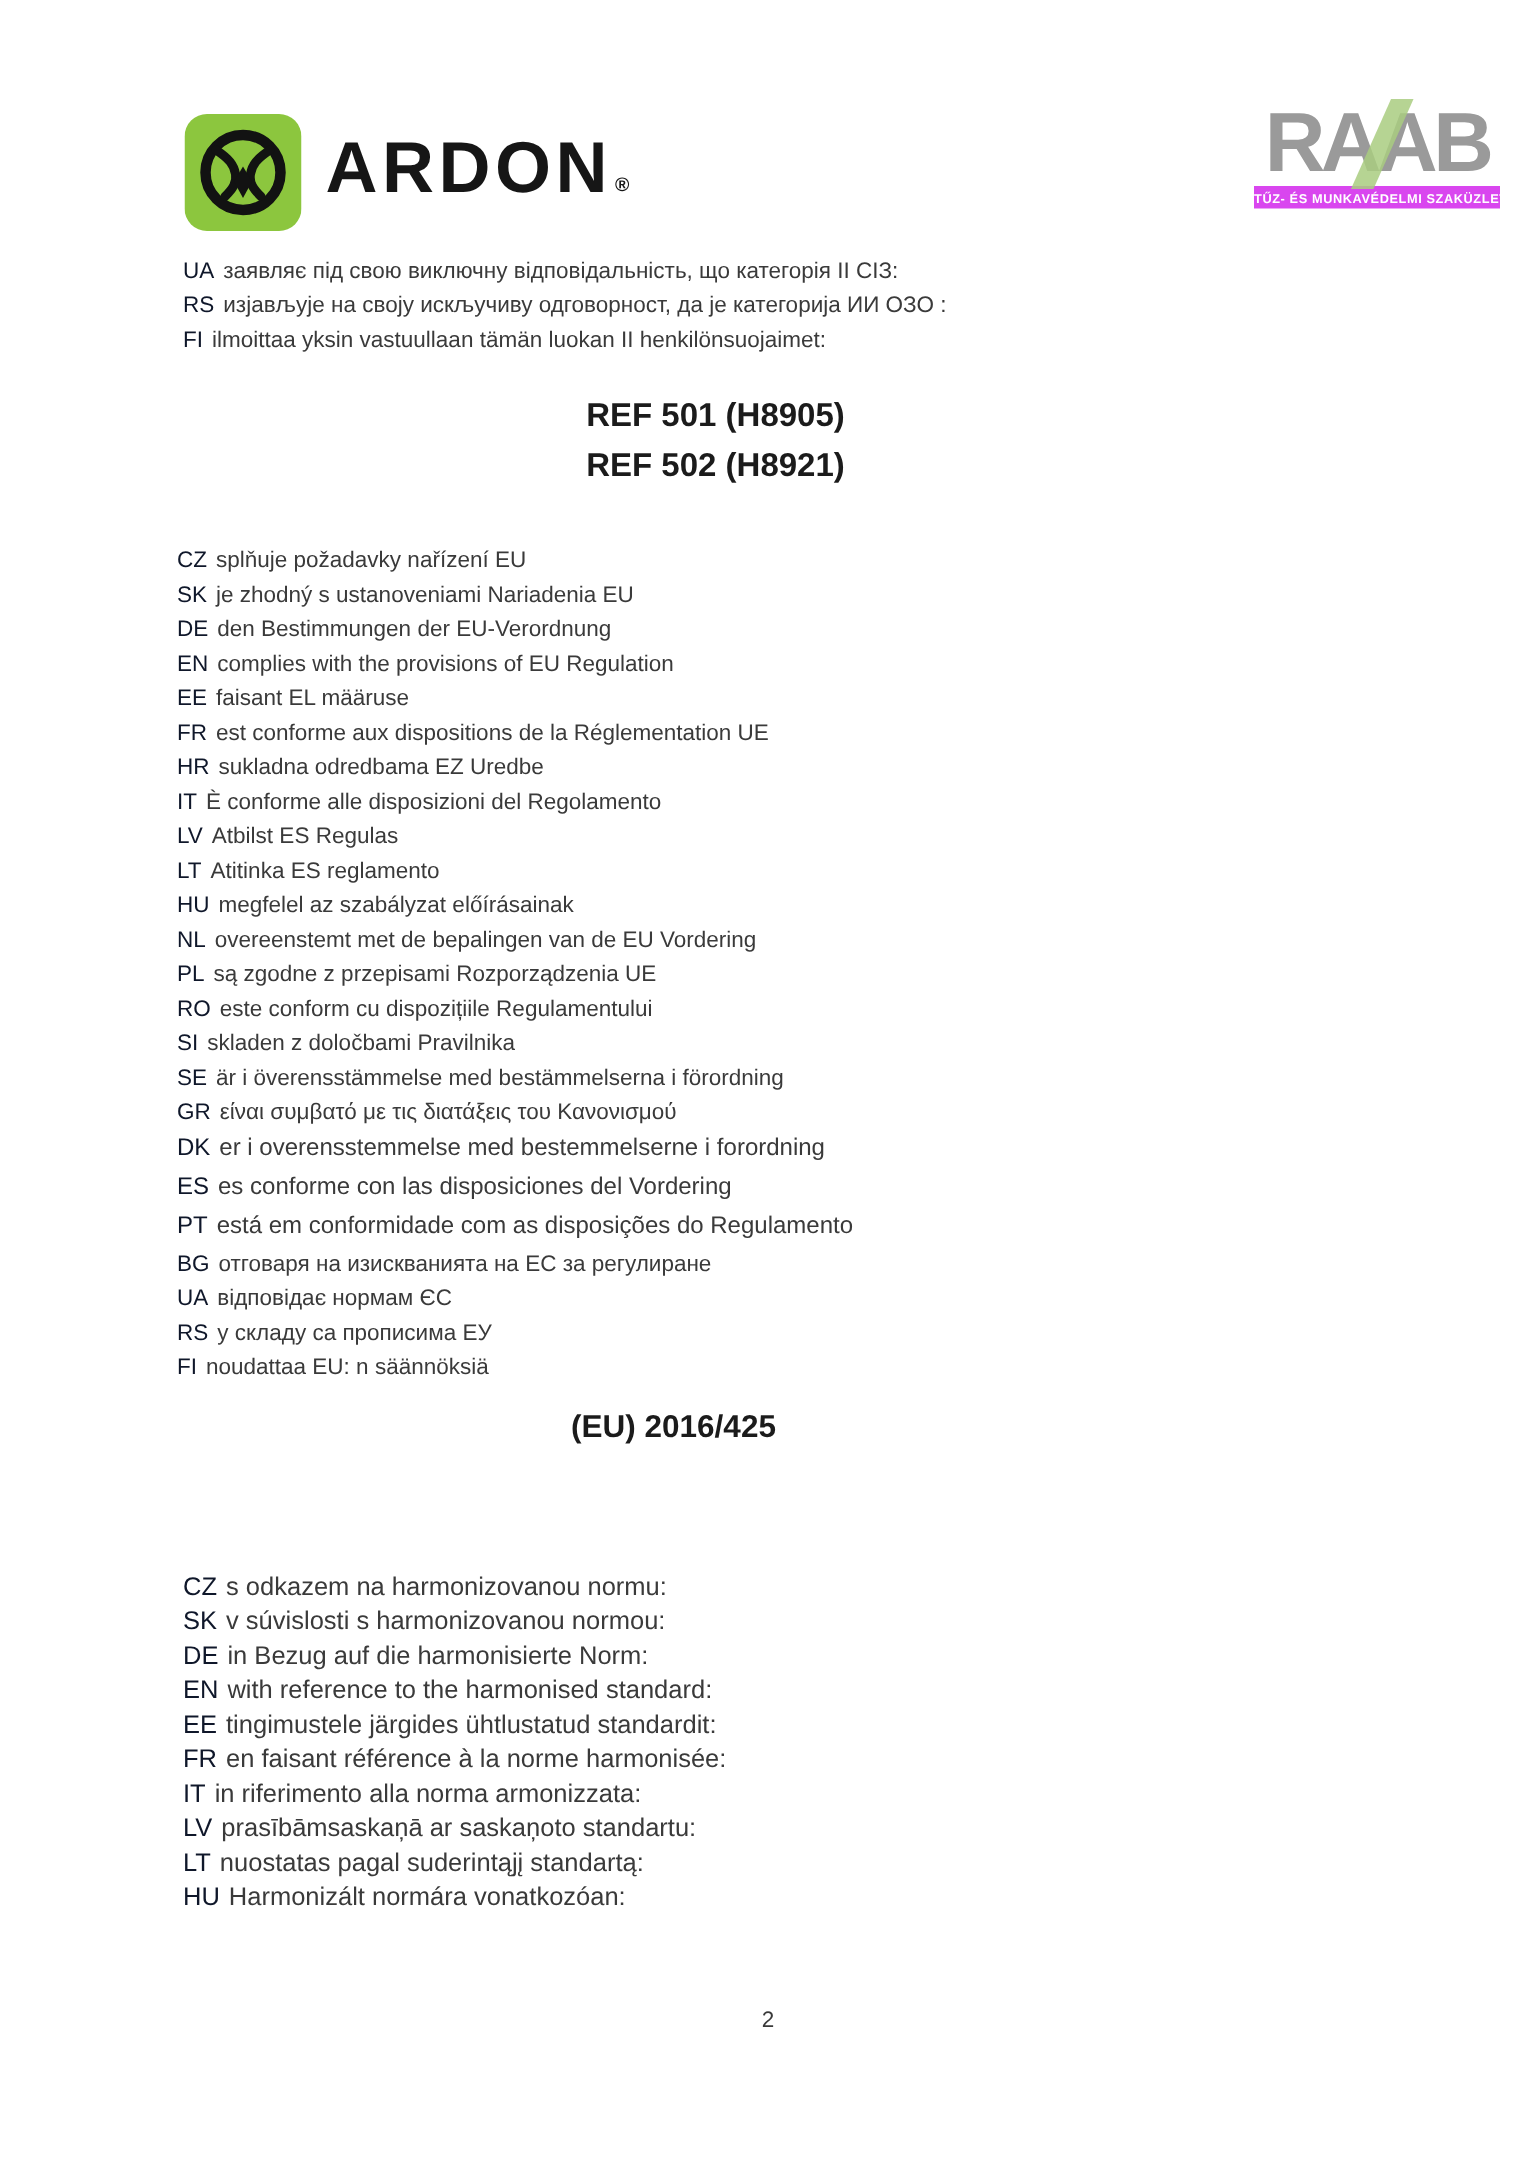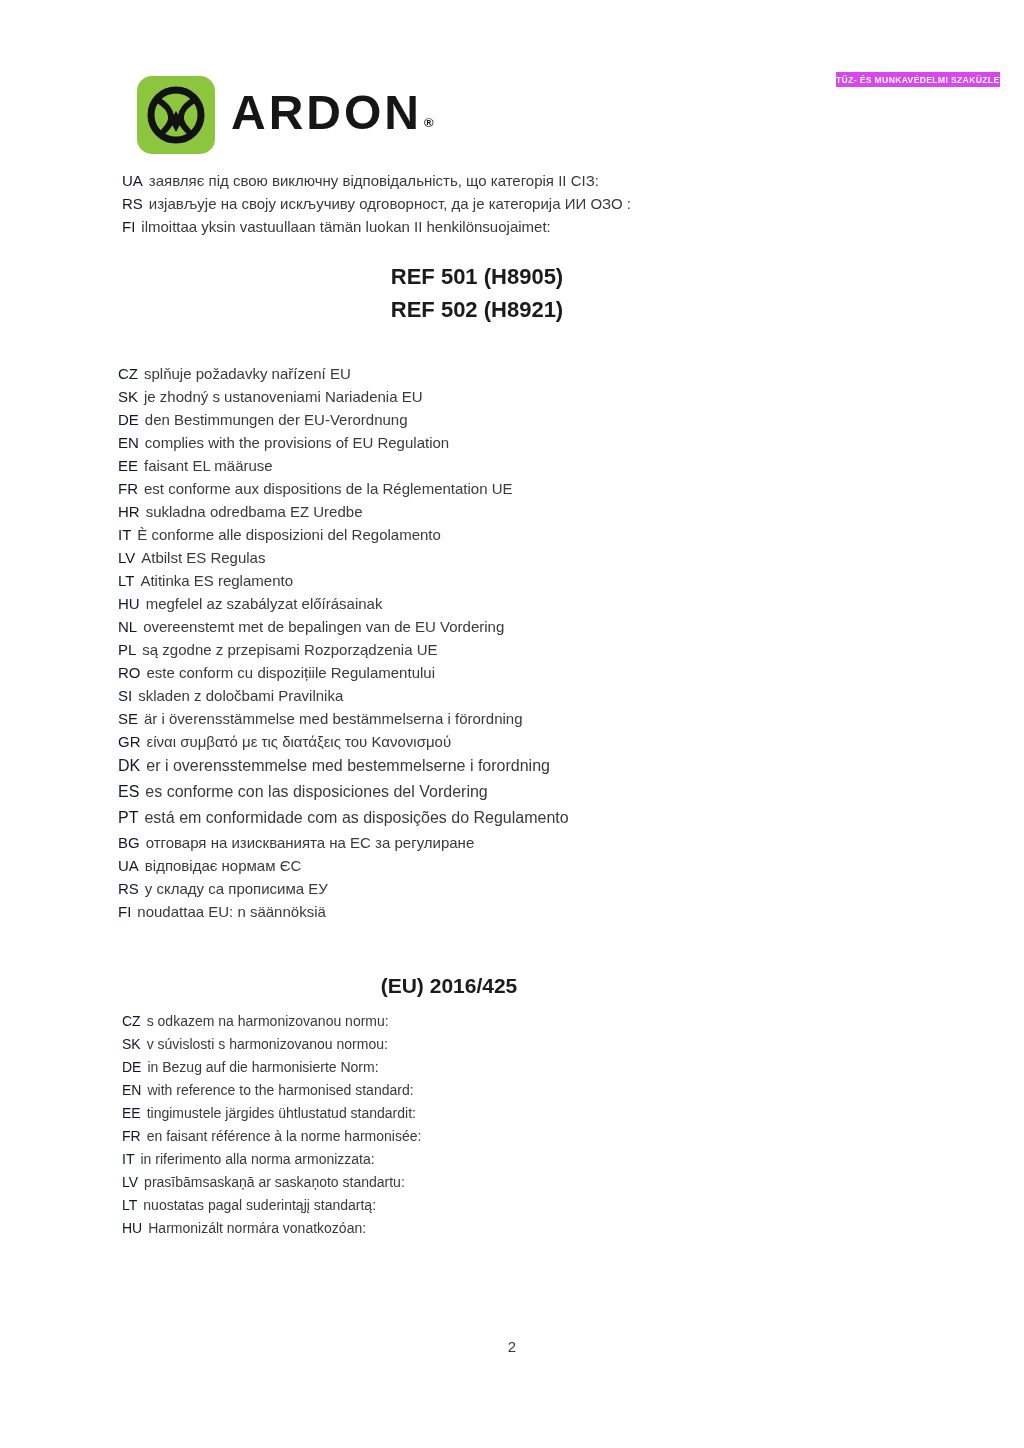--- a/index.html
+++ b/index.html
@@ -8,21 +8,21 @@
     position:relative;
     width:1024px; height:1448px;
     background:#ffffff;
     font-family:"Liberation Sans", sans-serif;
     color:#3a3a3a;
     overflow:hidden;
     margin:0 auto;
   }
 
   
-  .ardon-logo { position:absolute; left:137px; top:76px; display:flex; align-items:center; }
+  .ardon-logo { position:absolute; left:123px; top:76px; display:flex; align-items:center; }
   .ardon-square { width:78px; height:78px; display:block; }
   .ardon-word {
     margin-left:16px; font-size:48px; font-weight:bold; color:#161616;
     letter-spacing:3px; line-height:78px; position:relative; top:-2px;
   }
   .ardon-reg { font-size:13px; font-weight:bold; color:#161616; vertical-align:top; position:relative; top:10px; left:2px; letter-spacing:0; }
 
   .raab-logo { position:absolute; left:836px; top:70px; width:164px; }
   .raab-letters {
     position:relative; font-size:56px; font-weight:bold; color:#9a9a9a;
@@ -46,25 +46,25 @@
   .ref-heading {
     position:absolute; left:122px; top:260px; width:710px;
     text-align:center; font-size:22px; font-weight:bold; color:#1b1b1b;
     line-height:33px;
   }
 
   .compliance { position:absolute; left:118px; top:362px; font-size:15px; line-height:23px; }
   .compliance .line.large { font-size:16px; line-height:26px; }
 
   .regulation-heading {
-    position:absolute; left:122px; top:974px; width:654px;
+    position:absolute; left:122px; top:940px; width:654px;
     text-align:center; font-size:21px; font-weight:bold; color:#1b1b1b;
   }
 
-  .standards { position:absolute; left:122px; top:1010px; font-size:14px; line-height:23px; }
+  .standards { position:absolute; left:122px; top:1046px; font-size:17px; line-height:23px; }
 
   .page-number {
     position:absolute; left:0; top:1338px; width:1024px;
     text-align:center; font-size:15px; color:#3a3a3a;
   }
 </style>
 </head>
 <body>
 
 <div class="page">
@@ -74,20 +74,24 @@
       <rect x="0" y="0" width="78" height="78" rx="15" fill="#8cc63e"></rect>
       <circle cx="39" cy="39" r="25" fill="none" stroke="#121212" stroke-width="7"></circle>
       <path d="M21,24 C30,30 33,34 34,40 C35,46 32,50 27,55" fill="none" stroke="#121212" stroke-width="6" stroke-linecap="round"></path>
       <path d="M57,24 C48,30 45,34 44,40 C43,46 46,50 51,55" fill="none" stroke="#121212" stroke-width="6" stroke-linecap="round"></path>
       <path d="M39,35 L45,45 L39,56 L33,45 Z" fill="#121212"></path>
     </svg>
     <div class="ardon-word"><span>ARDON</span><span class="ardon-reg">®</span></div>
   </div>
 
   <div class="raab-logo">
+    <div class="raab-letters">
+      <span>RAAB</span>
+      <span class="raab-stripe"></span>
+    </div>
     <div class="raab-band">TŰZ- ÉS MUNKAVÉDELMI SZAKÜZLET</div>
   </div>
 
   <div class="intro">
 
       <div class="line">
         <span class="code">UA</span><span>заявляє під свою виключну відповідальність, що категорія II СІЗ:</span>
       </div>
 
       <div class="line">

